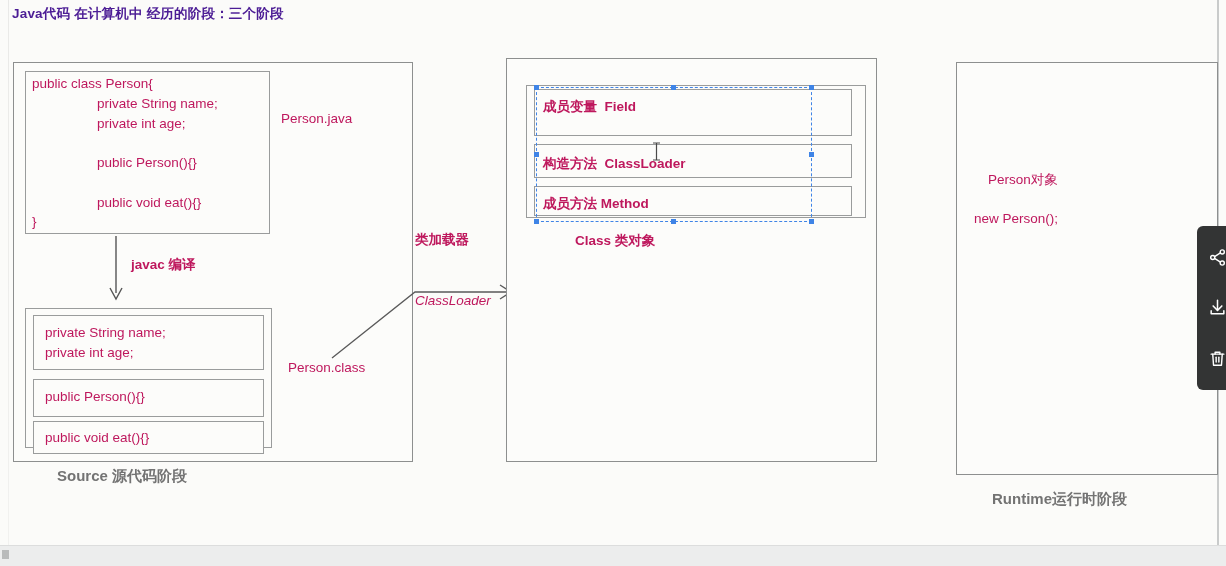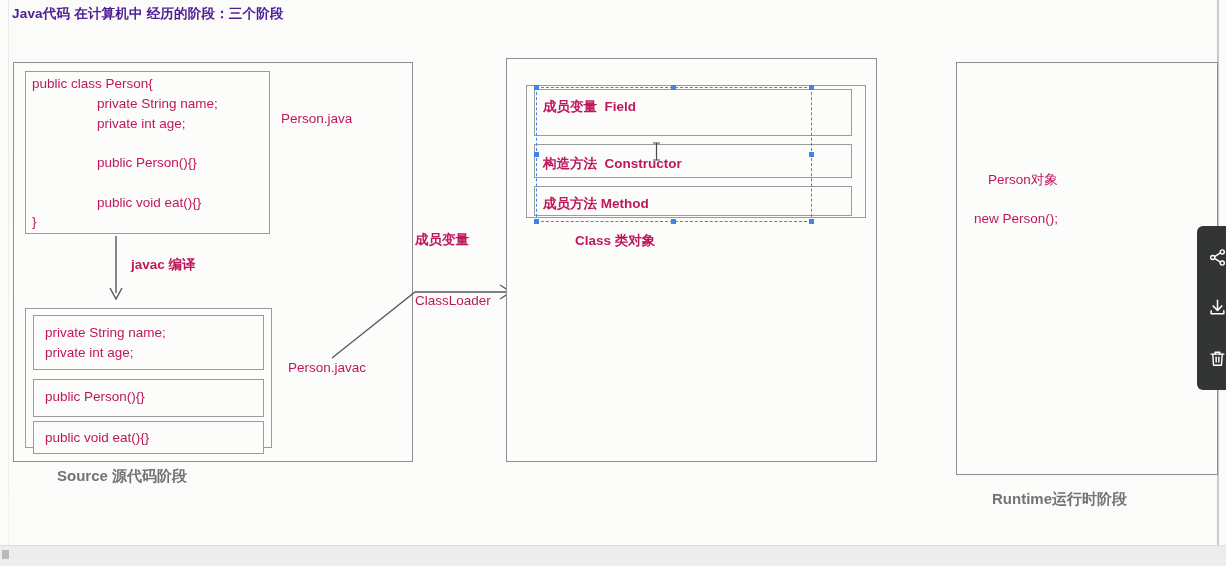--- a/index.html
+++ b/index.html
@@ -68,21 +68,21 @@
   #class-ctor{left:33px;top:379px;width:231px;height:38px;}
   #cc-l0{left:45px;top:389px;}
   #class-method{left:33px;top:421px;width:231px;height:33px;}
   #cm-l0{left:45px;top:430px;}
   #label-person-class{left:288px;top:360px;}
   #label-source-stage{position:absolute;left:57px;top:467px;}
 
   
   #cl-arrow{position:absolute;left:330px;top:250px;width:190px;height:115px;}
   #label-classloader-zh{left:415px;top:231px;}
-  #label-classloader-en{left:415px;top:293px;}
+  #label-classloader-en{left:415px;top:293px;font-style:italic;}
 
   
   #stage-class{left:506px;top:58px;width:371px;height:404px;}
   #class-obj-outer{left:526px;top:85px;width:340px;height:133px;}
   #co-field{left:534px;top:89px;width:318px;height:47px;}
   #co-field-t{left:543px;top:98px;text-align:right;}
   #co-ctor{left:534px;top:144px;width:318px;height:34px;}
   #co-ctor-t{left:543px;top:155px;}
   #co-method{left:534px;top:186px;width:318px;height:30px;}
   #co-method-t{left:543px;top:195px;}
@@ -155,38 +155,38 @@
 
   <div class="box thin" id="class-box"></div>
   <div class="box thin" id="class-fields"></div>
   <div class="txt" id="cf-l0">private String name;</div>
   <div class="txt" id="cf-l1">private int age;</div>
   <div class="box thin" id="class-ctor"></div>
   <div class="txt" id="cc-l0">public Person(){}</div>
   <div class="box thin" id="class-method"></div>
   <div class="txt" id="cm-l0">public void eat(){}</div>
 
-  <div class="txt" id="label-person-class">Person.javac</div>
+  <div class="txt" id="label-person-class">Person.class</div>
   <div class="red" id="label-source-stage">Source 源代码阶段</div>
 
   <svg id="cl-arrow" viewBox="0 0 190 115">
     <polyline points="2,108 85,42 178,42" fill="none" stroke="#5a5a5a" stroke-width="1.3"></polyline>
     <polyline points="170,35 181,42 170,49" fill="none" stroke="#5a5a5a" stroke-width="1.3"></polyline>
   </svg>
-  <div class="txt zh" id="label-classloader-zh">成员变量</div>
+  <div class="txt zh" id="label-classloader-zh">类加载器</div>
   <div class="txt" id="label-classloader-en">ClassLoader</div>
 
   <div class="box" id="stage-class"></div>
   <div class="box thin" id="class-obj-outer"></div>
 
   <div class="box thin" id="co-field"></div>
   <div class="txt zh" id="co-field-t">成员变量  Field</div>
 
   <div class="box thin" id="co-ctor"></div>
-  <div class="txt zh" id="co-ctor-t">构造方法  Constructor</div>
+  <div class="txt zh" id="co-ctor-t">构造方法  ClassLoader</div>
 
   <div class="box thin" id="co-method"></div>
   <div class="txt zh" id="co-method-t">成员方法 Method</div>
 
   <div id="selection">
     <span class="h tl"></span>
     <span class="h tm"></span>
     <span class="h tr"></span>
     <span class="h ml"></span>
     <span class="h mr"></span>

